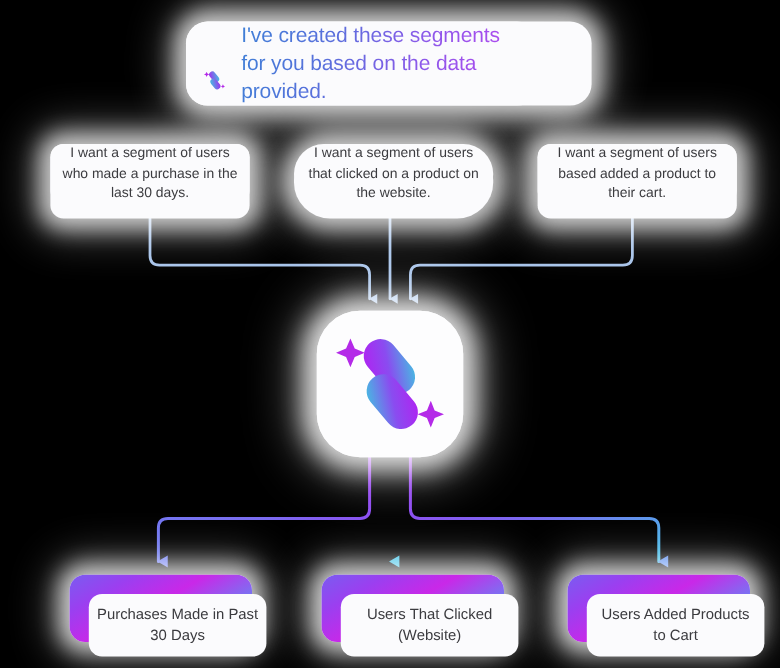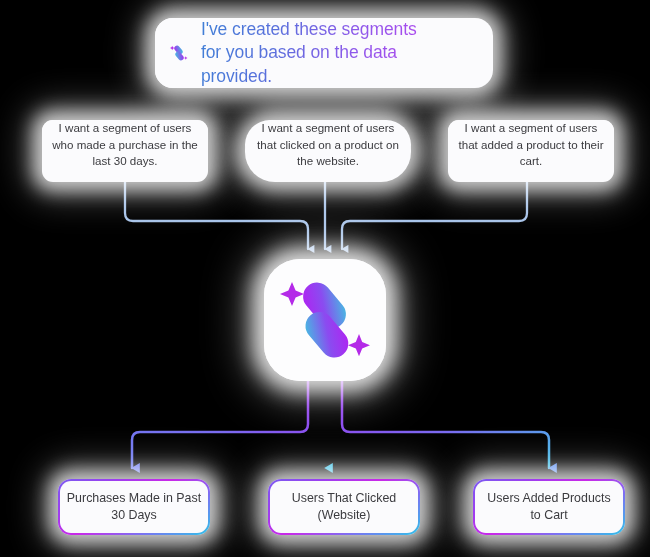--- a/index.html
+++ b/index.html
@@ -22,21 +22,21 @@
   .halo{
     position:absolute;z-index:2;border-radius:22px;
     box-shadow:0 0 18px 9px rgba(255,255,255,.72),
                0 0 34px 16px rgba(255,255,255,.30);
     background:#fbfbfd;
   }
 
   
   #header-card{
     left:155px;top:18px;width:294px;height:70px;border-radius:18px;
-    display:flex;align-items:center;justify-content:flex-start;
+    display:flex;align-items:flex-end;justify-content:flex-start;
     padding:0 14px;gap:12px;
   }
   #header-halo{left:155px;top:18px;width:338px;height:70px;border-radius:18px;}
   #header-text{
     font-size:17.5px;line-height:1.33;font-weight:400;letter-spacing:-.1px;
     background:linear-gradient(103deg,#3f7fd6 0%,#5a6fdc 32%,#8e58ea 64%,#b845f0 100%);
     -webkit-background-clip:text;background-clip:text;color:transparent;
     -webkit-text-fill-color:transparent;
   }
 
@@ -65,21 +65,21 @@
 
   
   .result-card{
     width:148px;height:52px;border-radius:11px;
     font-size:12.4px;line-height:1.36;color:#3b3b3f;text-align:center;
     padding:0 6px;box-sizing:border-box;
   }
   .result-shell{
     position:absolute;width:152px;height:56px;border-radius:13px;z-index:3;
     background:linear-gradient(150deg,#7a5cf0 0%,#9b3ff0 22%,#c928e8 46%,#7a72f2 72%,#2fc3e8 100%);
-    padding:2px;box-sizing:border-box;
+    padding:16px;box-sizing:border-box;
   }
   .result-shell>.result-card{position:static;}
   .result-halo{width:152px;height:56px;border-radius:13px;}
   #result-0,#result-halo-0{left:58px;top:479px;}
   #result-1,#result-halo-1{left:268px;top:479px;}
   #result-2,#result-halo-2{left:473px;top:479px;}
 
   
   .logomark{position:relative;display:block;}
 </style>
@@ -163,21 +163,21 @@
     <div id="header-text">I've created these segments for you based on the data provided.</div>
   </div>
 
   <div class="card prompt-card" id="prompt-0">
     <span>I want a segment of users who made a purchase in the last 30 days.</span>
   </div>
   <div class="card prompt-card" id="prompt-1">
     <span>I want a segment of users that clicked on a product on the website.</span>
   </div>
   <div class="card prompt-card" id="prompt-2">
-    <span>I want a segment of users that added a product to their cart.</span>
+    <span>I want a segment of users based added a product to their cart.</span>
   </div>
 
   <div class="card" id="hub">
     <svg id="hub-logo" class="logomark" viewBox="0 0 100 100">
       <defs>
         <linearGradient id="bigA" x1="0.05" y1="0" x2="1" y2="0.95">
           <stop offset="0%" stop-color="#b41ff2"></stop>
           <stop offset="48%" stop-color="#8a4cf0"></stop>
           <stop offset="100%" stop-color="#3fc7e0"></stop>
         </linearGradient>

